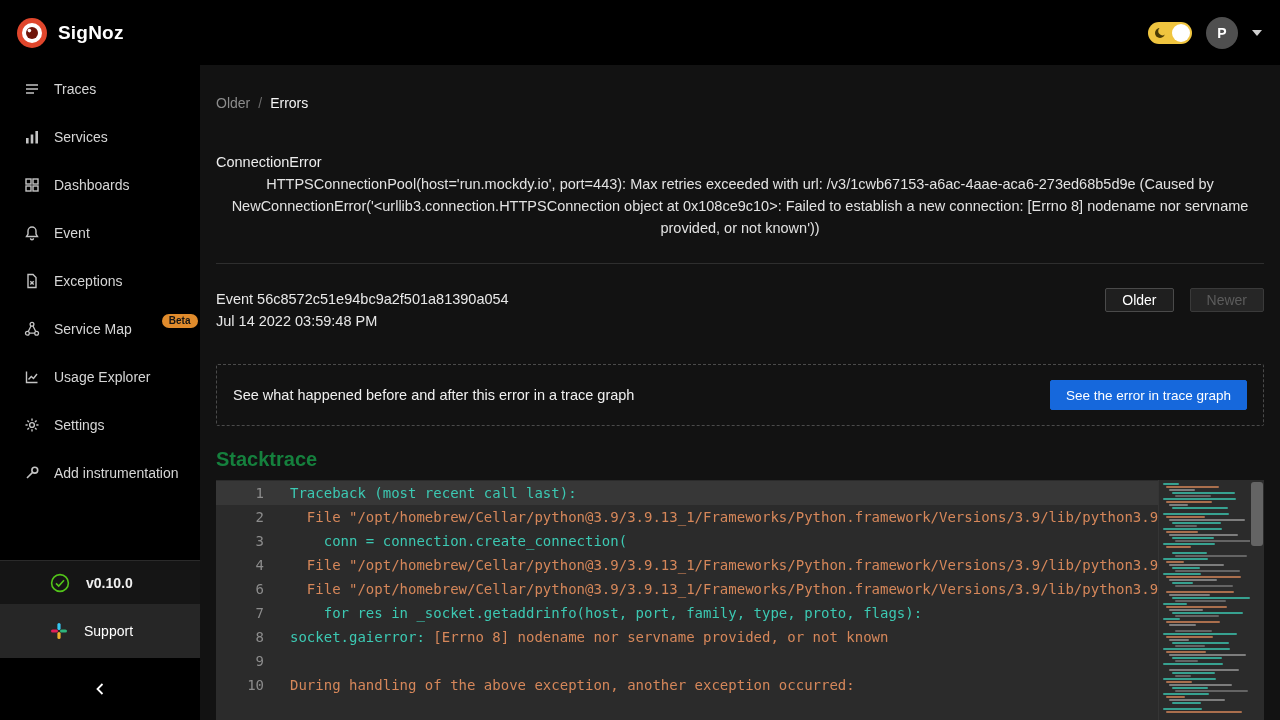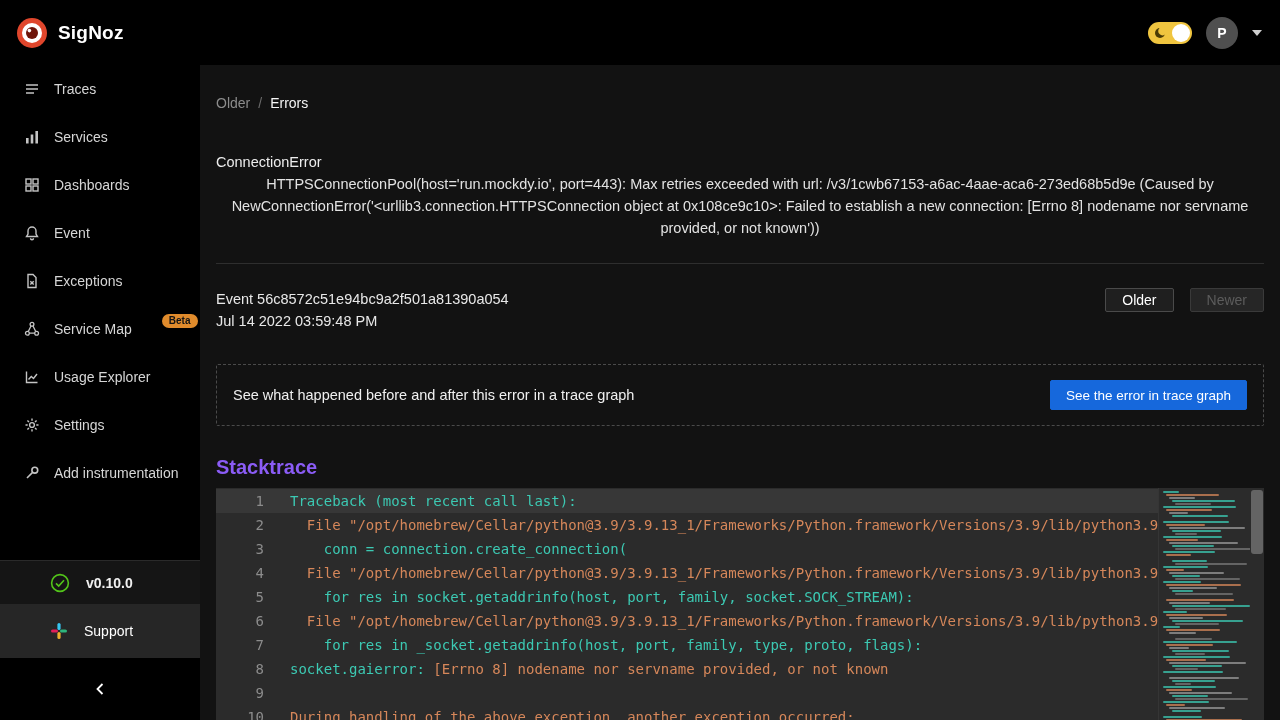--- a/index.html
+++ b/index.html
@@ -60,21 +60,21 @@
          font-family:"Liberation Sans", sans-serif; }
   .btn.disabled { color:#5c5c5c; background:#262626; border-color:#3a3a3a; cursor:not-allowed; }
 
   .trace-cta { margin-top:32px; border:1px dashed #4a4a4a; border-radius:2px; height:62px;
                display:flex; align-items:center; padding:0 16px;gap:12px; }
   .trace-cta-text { font-size:14.5px; color:#f0f0f0; }
   .btn-primary { margin-left:auto; height:30px; padding:0 15px; font-size:13.5px; border-radius:2px;
                  border:1px solid var(--accent-blue,#1668dc); background:var(--accent-blue,#1668dc);
                  color:#fff; cursor:pointer; font-family:"Liberation Sans", sans-serif; }
 
-  .stacktrace-title { margin-top:30px; font-size:20px; font-weight:700; color:#8b5cf6; }
+  .stacktrace-title { margin-top:22px; font-size:20px; font-weight:700; color:#15803d; }
 
   
   .code-block { position:relative; margin-top:9px; background:#2b2b2b; height:300px; overflow:hidden;
                 font-family:"DejaVu Sans Mono", monospace; font-size:14px; }
   .code-lines { padding-top:1px; }
   .code-line { height:24px; line-height:24px; white-space:pre; }
   .code-line.active { background:rgba(255,255,255,0.06); }
   .ln { display:inline-block; width:48px; text-align:right; color:#8c8c8c; user-select:none; }
   .code-text { margin-left:26px; }
   .tok-teal { color:var(--code-teal,#3cc9b3); }
@@ -277,21 +277,20 @@
   </div>
 
   <h2 class="stacktrace-title">Stacktrace</h2>
 
   <div class="code-block">
     <div class="code-lines">
         <div class="code-line active"><span class="ln">1</span><span class="code-text"><span class="tok-teal">Traceback (most recent call last):</span></span></div>
         <div class="code-line"><span class="ln">2</span><span class="code-text"><span class="tok-orange">  File "/opt/homebrew/Cellar/python@3.9/3.9.13_1/Frameworks/Python.framework/Versions/3.9/lib/python3.9</span></span></div>
         <div class="code-line"><span class="ln">3</span><span class="code-text"><span class="tok-teal">    conn = connection.create_connection(</span></span></div>
         <div class="code-line"><span class="ln">4</span><span class="code-text"><span class="tok-orange">  File "/opt/homebrew/Cellar/python@3.9/3.9.13_1/Frameworks/Python.framework/Versions/3.9/lib/python3.9</span></span></div>
-        <div class="code-line"><span class="ln">5</span><span class="code-text"><span class="tok-teal">    for res in socket.getaddrinfo(host, port, family, socket.SOCK_STREAM):</span></span></div>
         <div class="code-line"><span class="ln">6</span><span class="code-text"><span class="tok-orange">  File "/opt/homebrew/Cellar/python@3.9/3.9.13_1/Frameworks/Python.framework/Versions/3.9/lib/python3.9</span></span></div>
         <div class="code-line"><span class="ln">7</span><span class="code-text"><span class="tok-teal">    for res in _socket.getaddrinfo(host, port, family, type, proto, flags):</span></span></div>
         <div class="code-line"><span class="ln">8</span><span class="code-text"><span class="tok-teal">socket.gaierror: </span><span class="tok-orange">[Errno 8] nodename nor servname provided, or not known</span></span></div>
         <div class="code-line"><span class="ln">9</span><span class="code-text"></span></div>
         <div class="code-line"><span class="ln">10</span><span class="code-text"><span class="tok-orange">During handling of the above exception, another exception occurred:</span></span></div>
       </div>
     <div class="minimap">
         <div class="mm-bar" style="width: 16px; margin-left: 0px; background: var(--code-teal);"></div>
         <div class="mm-bar" style="width: 53px; margin-left: 3px; background: var(--code-orange);"></div>
         <div class="mm-bar" style="width: 26px; margin-left: 6px; background: rgb(154, 154, 154);"></div>

